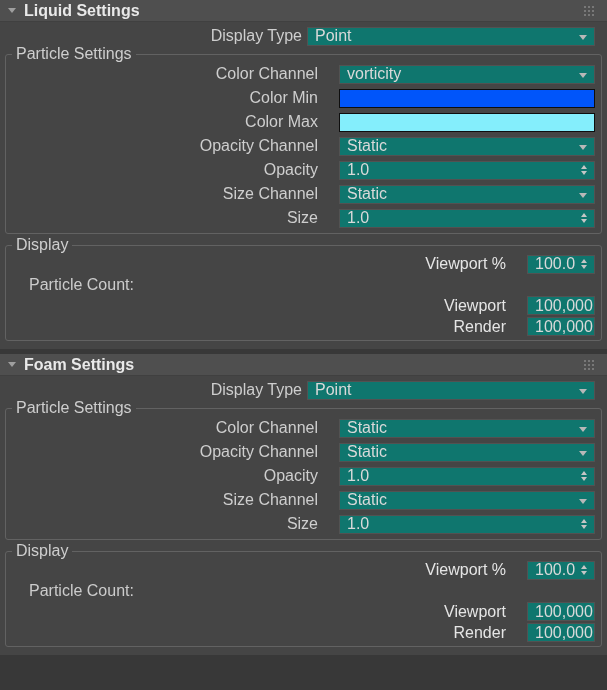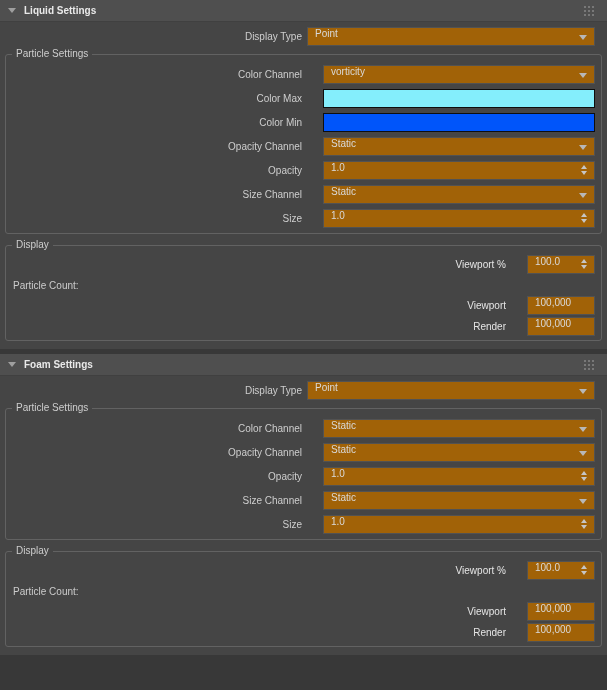--- a/index.html
+++ b/index.html
@@ -1,21 +1,21 @@
 <!DOCTYPE html>
 <html><head>
 <meta charset="utf-8">
 <style>
   html,body{margin:0;padding:0;background:#2e2e2e;}
   .panel{
     position:relative;
     width:607px;height:690px;
     background:#383838;
     font-family:"Liberation Sans", sans-serif;
-    font-size:10px;
+    font-size:16px;
     color:#cccccc;
     overflow:hidden;
     box-sizing:border-box;
   }
   .rollout{margin-bottom:5px;}
   .rollout-header{
     position:relative;
     height:22px;
     background:#4f4f4f;
     border-bottom:1px solid #404040;
@@ -60,41 +60,41 @@
     padding-right:5px;
     box-sizing:border-box;
     color:#cecece;
     white-space:nowrap;
   }
   .group{
     position:relative;
     margin:6px 5px 0 5px;
     border:1px solid #626262;
     border-radius:3px;
-    padding:7px 0 3px 0;
+    padding:7px 0 3px 16px;
   }
   .group-label{
     position:absolute;
     top:-8px;left:6px;
     background:#454545;
     padding:0 4px;
     line-height:14px;
     color:#cecece;
   }
   .group .row{padding-right:6px;gap:16px;}
   .group .lbl{width:301px;}
   .display-group{margin-top:11px;}
 
   .dropdown,.spinner,.smallfield{
     position:relative;
     height:19px;
-    background:#a16207;
+    background:#0f766e;
     border:1px solid #525252;
     box-sizing:border-box;
-    display:flex;align-items:flex-start;
+    display:flex;align-items:center;
     padding:0 20px 0 7px;
     color:#d9d9d9;
     cursor:default;
   }
   .dropdown,.spinner{flex:1;}
   .dd-arrow{
     position:absolute;right:7px;top:7px;
     width:0;height:0;
     border-left:4px solid transparent;
     border-right:4px solid transparent;
@@ -161,27 +161,27 @@
 
         <div class="row">
           <span class="lbl">Color Channel</span>
           <div class="dropdown">
             <span>vorticity</span>
             <i class="dd-arrow"></i>
           </div>
         </div>
 
         <div class="row">
+          <span class="lbl">Color Min</span>
+          <div class="swatch" style="background: rgb(0, 85, 250);"></div>
+        </div>
+
+        <div class="row">
           <span class="lbl">Color Max</span>
           <div class="swatch" style="background: rgb(132, 238, 252);"></div>
-        </div>
-
-        <div class="row">
-          <span class="lbl">Color Min</span>
-          <div class="swatch" style="background: rgb(0, 85, 250);"></div>
         </div>
 
         <div class="row">
           <span class="lbl">Opacity Channel</span>
           <div class="dropdown">
             <span>Static</span>
             <i class="dd-arrow"></i>
           </div>
         </div>
 

